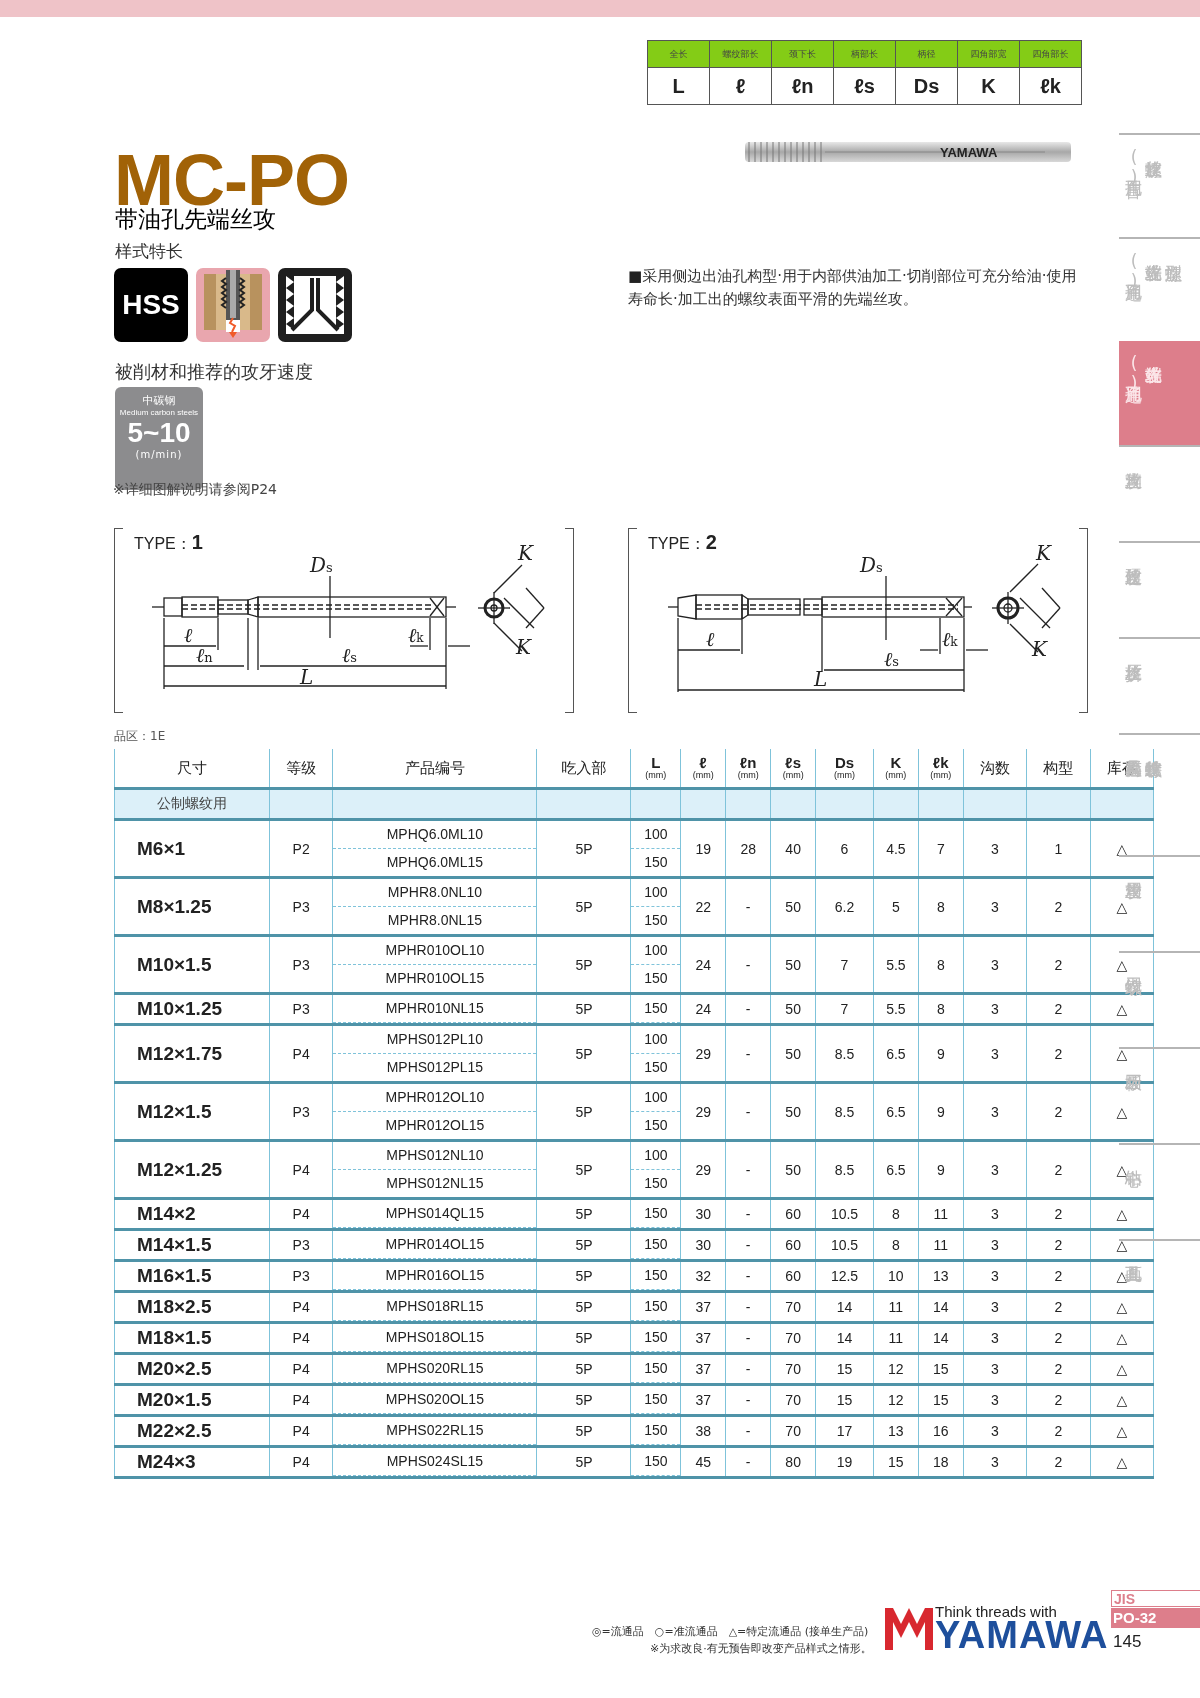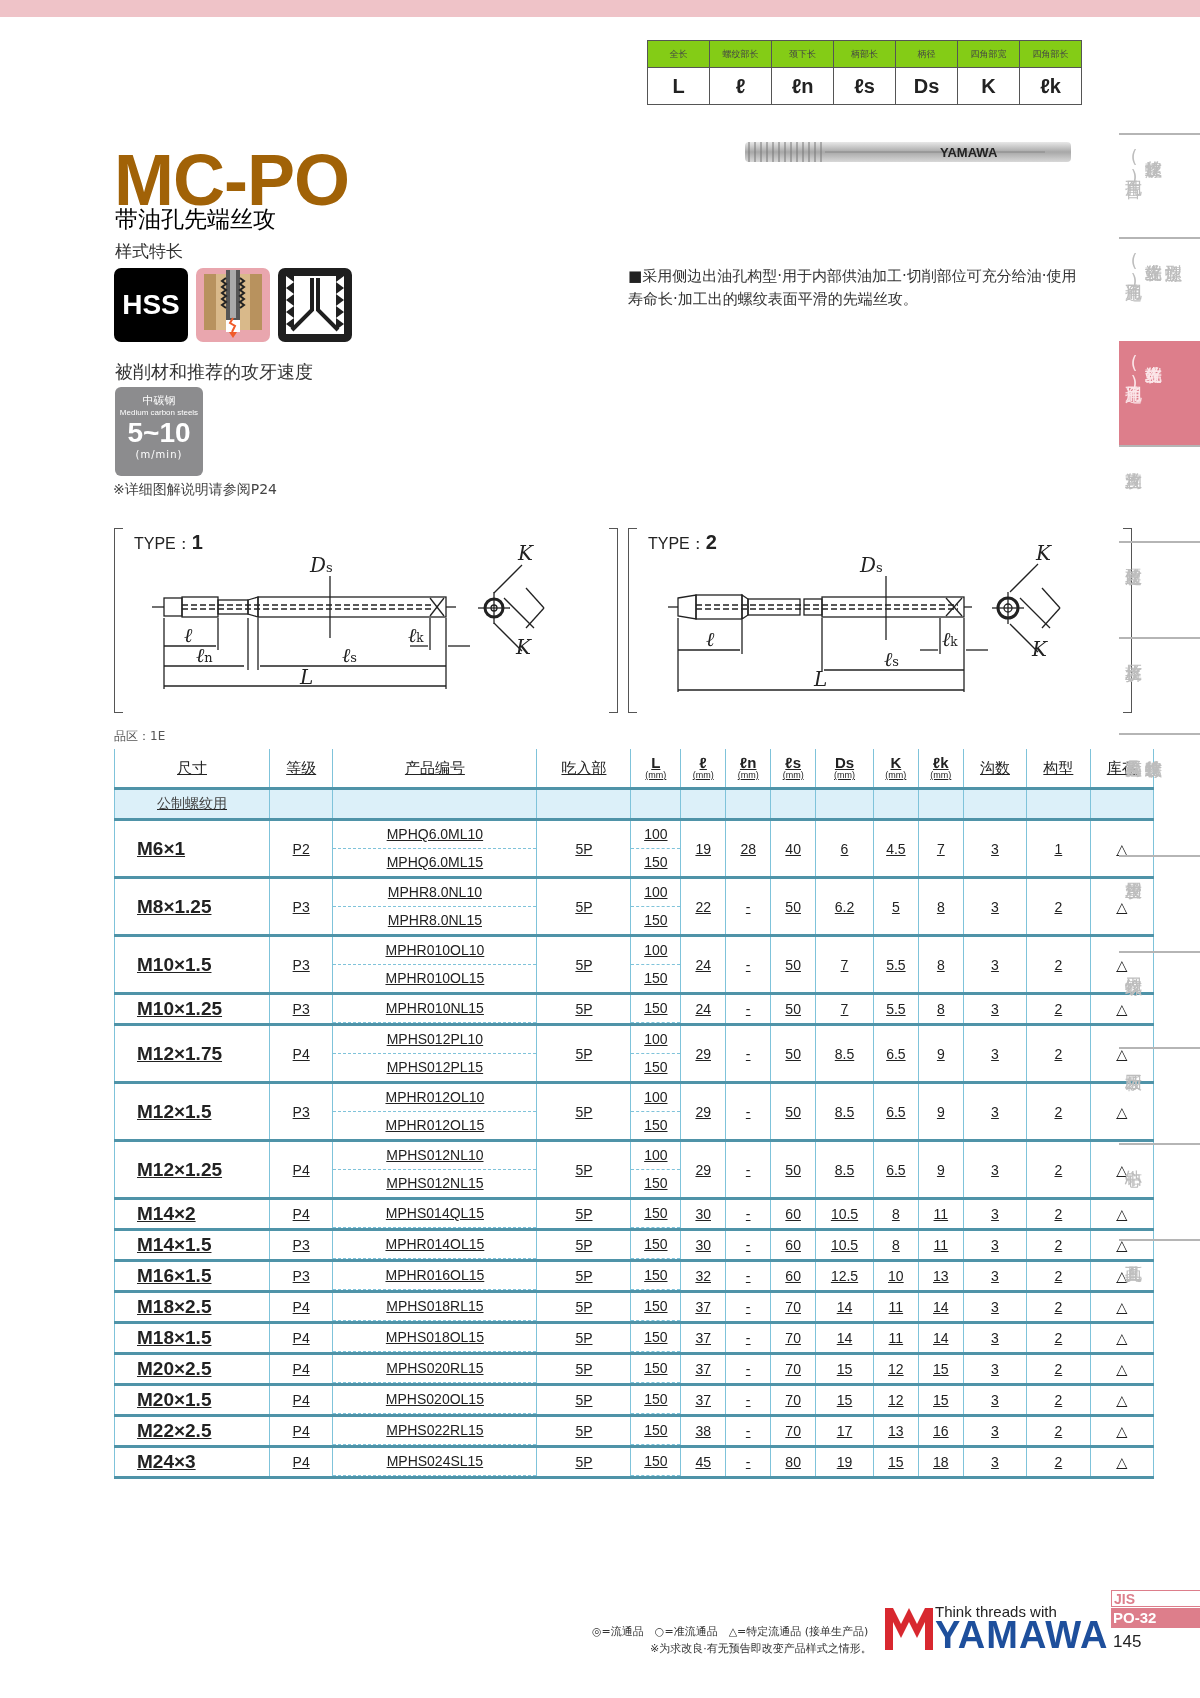--- a/index.html
+++ b/index.html
@@ -12,38 +12,38 @@
   .dimtable .v td{height:36px;font-size:20px;font-weight:bold;font-family:"Liberation Sans",sans-serif;}
   .title{position:absolute;left:114px;top:144px;font-family:"Liberation Sans",sans-serif;font-size:72px;font-weight:bold;letter-spacing:-1px;color:#a16207;line-height:1;}
   .subtitle{position:absolute;left:115px;top:204px;font-size:23px;color:#000000;}
   .feat-label{position:absolute;left:115px;top:240px;font-size:17px;color:#333;}
   .icons{position:absolute;left:114px;top:268px;display:flex;gap:8px;}
   .icon-box{width:74px;height:74px;border-radius:7px;display:flex;align-items:center;justify-content:center;}
   .icon-hss{background:#000000;color:#fff;font-family:"Liberation Sans",sans-serif;font-weight:bold;font-size:28px;}
   .icon-oil{background:#e9a6ae;}
   .icon-flute{background:#1f1f1f;}
   .speed-label{position:absolute;left:115px;top:360px;font-size:18px;color:#333;}
-  .speed-box{position:absolute;left:115px;top:387px;width:88px;height:89px;background:#8c8c8e;border-radius:6px;color:#fff;text-align:center;}
+  .speed-box{position:absolute;left:115px;top:387px;width:88px;height:103px;background:#8c8c8e;border-radius:6px;color:#fff;text-align:center;}
   .speed-box .m1{font-size:11px;margin-top:6px;}
   .speed-box .m2{font-size:8px;font-family:"Liberation Sans",sans-serif;}
   .speed-box .m3{font-size:28px;font-weight:bold;font-family:"Liberation Sans",sans-serif;line-height:32px;}
   .speed-box .m4{font-size:10px;letter-spacing:1px;}
   .ref-note{position:absolute;left:113px;top:481px;font-size:14px;color:#444;}
   .desc{position:absolute;left:628px;top:265px;width:460px;font-size:15px;color:#333;line-height:23px;}
   .desc .sq{color:#222;}
   .tap-img{position:absolute;left:745px;top:139px;width:328px;height:26px;}
   
-  .diagram{position:absolute;top:528px;width:460px;height:185px;padding-left:44px;}
+  .diagram{position:absolute;top:528px;width:460px;height:185px;}
   .bracket-l{position:absolute;left:0;top:0;width:8px;height:183px;border:1.5px solid #555;border-right:none;}
   .bracket-r{position:absolute;right:0;top:0;width:8px;height:183px;border:1.5px solid #555;border-left:none;}
   .type-label{position:absolute;left:20px;top:3px;font-family:"Liberation Sans",sans-serif;font-size:16px;}
   .type-label b{font-size:20px;}
   .area-note{position:absolute;left:114px;top:728px;font-size:12px;color:#555;}
   
-  .ptable{position:absolute;left:114px;top:749px;border-collapse:collapse;width:1040px;font-family:"Liberation Sans",sans-serif;text-decoration:underline;}
+  .ptable{position:absolute;left:114px;top:749px;border-collapse:collapse;width:1040px;font-family:"Liberation Sans",sans-serif;}
   .ptable th,.ptable td{border-left:1px solid #7fc3da;border-right:1px solid #7fc3da;text-align:center;padding:0;font-size:14px;color:#222;}
   .ptable th{height:38px;font-weight:normal;font-size:15px;font-family:"DejaVu Sans",sans-serif;}
   .ptable th .u{display:block;font-size:9px;font-family:"Liberation Sans",sans-serif;}
   .ptable th .s{display:block;font-size:15px;font-weight:bold;font-family:"Liberation Sans",sans-serif;line-height:14px;}
   .ptable tr.cat td{background:#dcf0f9;height:28px;border-top:3px solid #4f93a8;border-bottom:3px solid #4f93a8;font-size:14px;color:#444;font-family:"DejaVu Sans",sans-serif;}
   .ptable tbody tr.grp td{border-bottom:3px solid #4f93a8;}
   .ptable td.size{font-size:19px;font-weight:bold;text-align:left;padding-left:22px;width:132px;}
   .ptable td.dual div{height:27px;line-height:27px;}
   .ptable td.dual div:first-child{border-bottom:1px dashed #7fc3da;}
   .ptable tr.single td{height:26px;}

